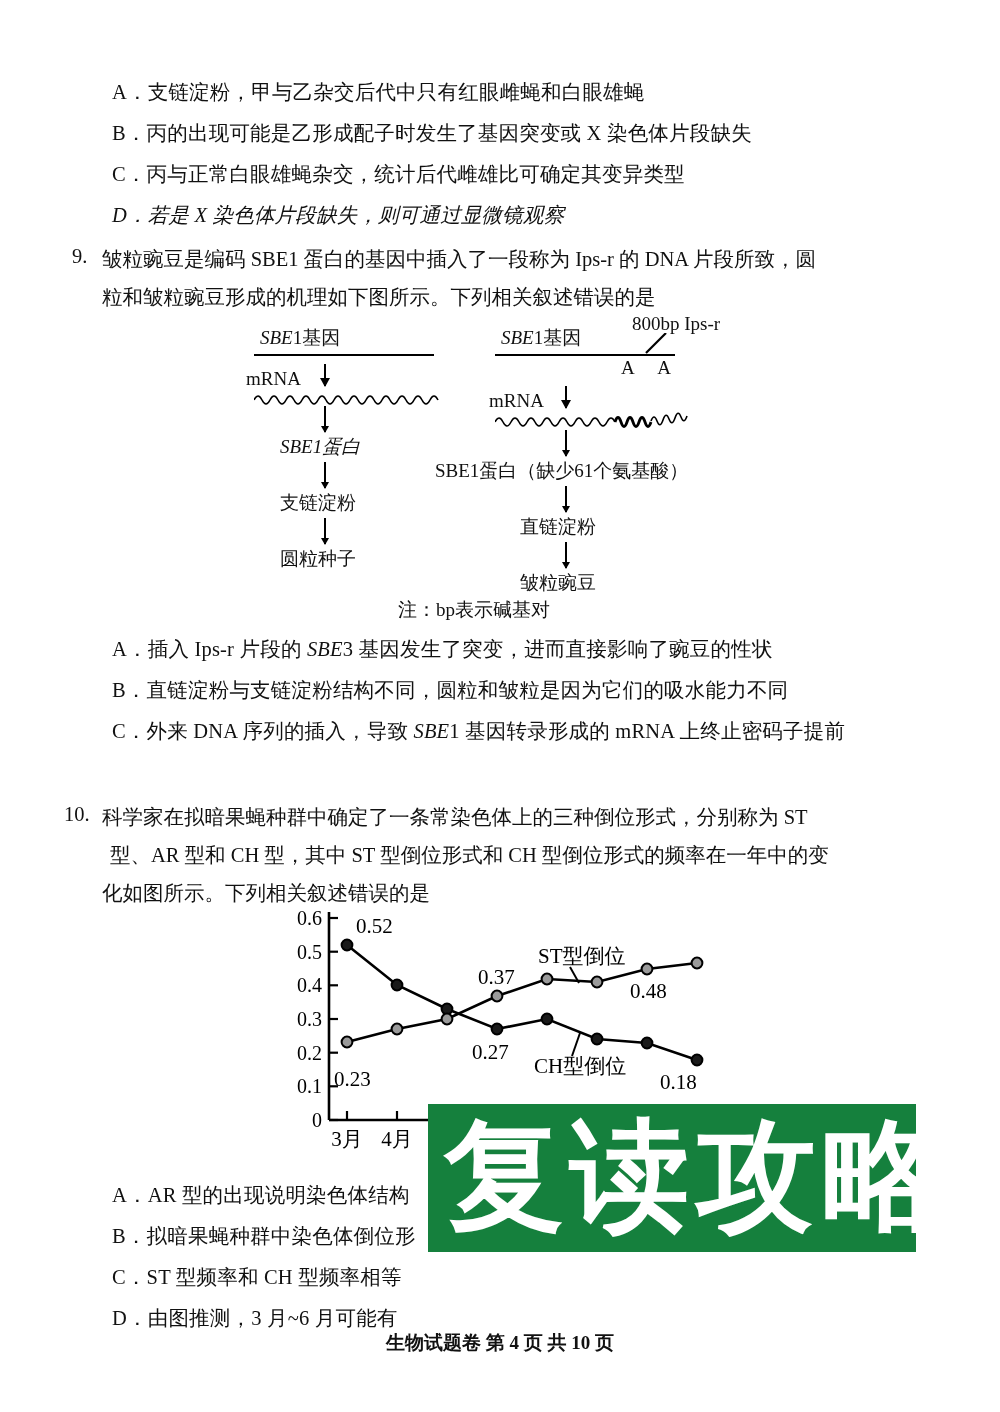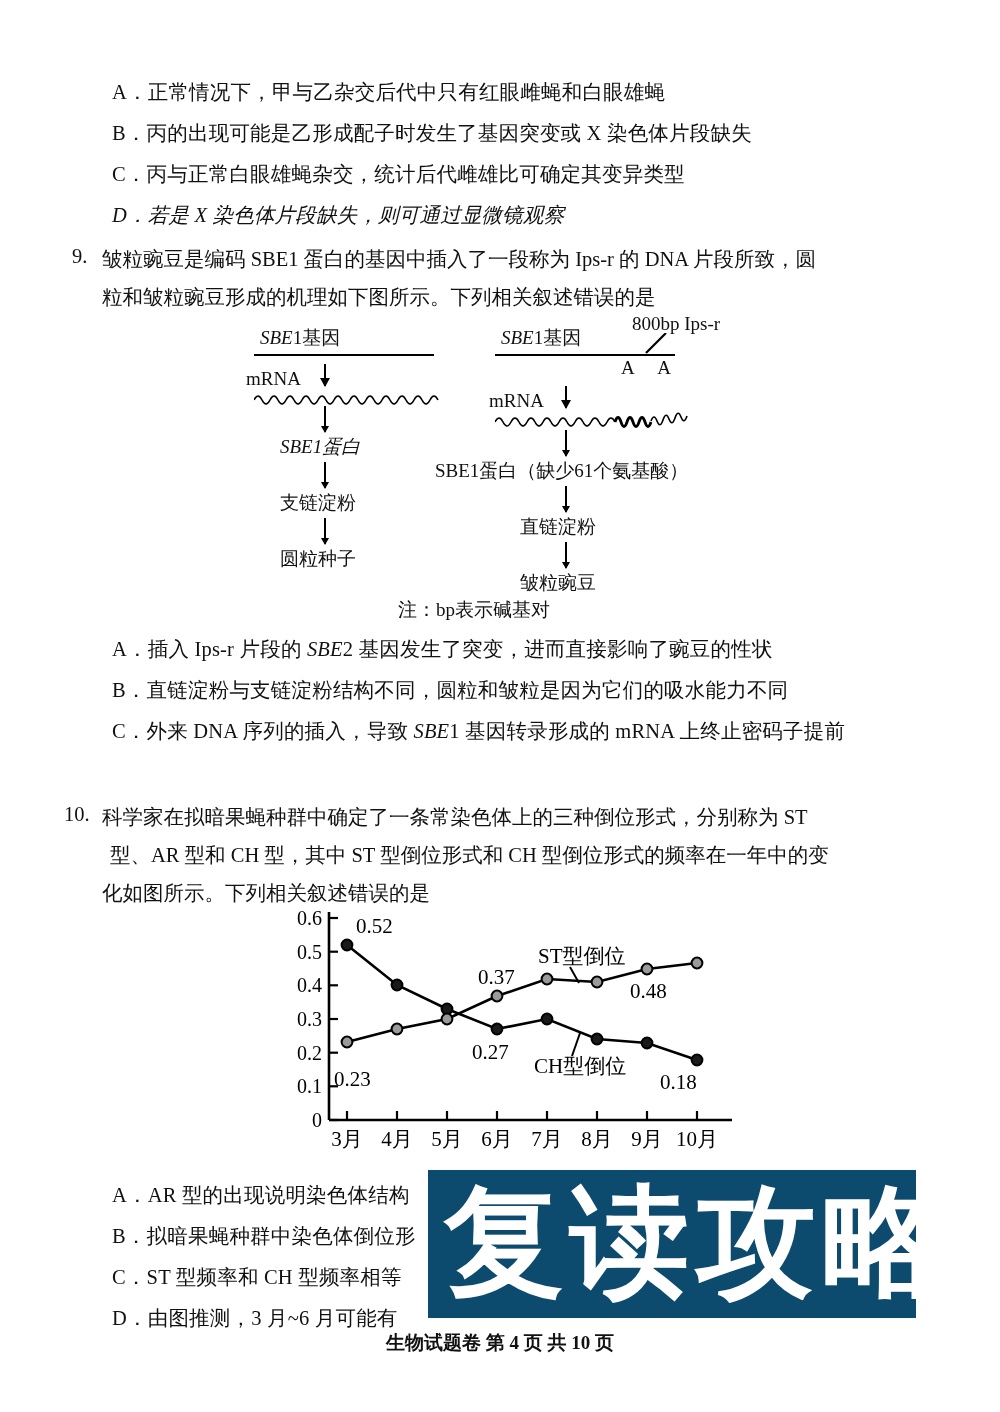--- a/index.html
+++ b/index.html
@@ -92,24 +92,24 @@
     top: 908px;
     width: 480px;
     height: 250px;
   }
   .chart-wrap svg { display: block; }
 
   
   .watermark {
     position: absolute;
     left: 428px;
-    top: 1170px;
+    top: 1104px;
     width: 488px;
     height: 148px;
-    background: #0c4a6e;
+    background: #15803d;
     overflow: hidden;
   }
   .watermark .wm-text {
     position: absolute;
     left: 16px;
     top: 50%;
     transform: translateY(-52%);
     font-family: "DejaVu Sans", sans-serif;
     font-weight: bold;
     font-size: 120px;
@@ -130,21 +130,21 @@
     font-weight: bold;
     white-space: nowrap;
   }
 </style>
 </head>
 <body>
 
 <div class="page">
 
   <div class="opt" style="left:112px; top:80px;">
-    <span class="lbl">A．</span><span>正常情况下，甲与乙杂交后代中只有红眼雌蝇和白眼雄蝇</span>
+    <span class="lbl">A．</span><span>支链淀粉，甲与乙杂交后代中只有红眼雌蝇和白眼雄蝇</span>
   </div>
   <div class="opt" style="left:112px; top:121px;">
     <span class="lbl">B．</span><span>丙的出现可能是乙形成配子时发生了基因突变或 X 染色体片段缺失</span>
   </div>
   <div class="opt" style="left:112px; top:162px;">
     <span class="lbl">C．</span><span>丙与正常白眼雄蝇杂交，统计后代雌雄比可确定其变异类型</span>
   </div>
   <div class="opt" style="left:112px; top:203px;font-style:italic;">
     <span class="lbl">D．</span><span>若是 X 染色体片段缺失，则可通过显微镜观察</span>
   </div>
@@ -193,21 +193,21 @@
     <div class="fig-label" style="left:427px; top:155px;">SBE1蛋白（缺少61个氨基酸）</div>
     <div class="v-arrow thin" style="left:557px; top:180px; height:26px;"></div>
     <div class="fig-label" style="left:512px; top:211px;">直链淀粉</div>
     <div class="v-arrow thin" style="left:557px; top:236px; height:26px;"></div>
     <div class="fig-label" style="left:512px; top:267px;">皱粒豌豆</div>
   </div>
 
   <div class="note" style="left:398px; top:597px;">注：bp表示碱基对</div>
 
   <div class="opt" style="left:112px; top:637px;">
-    <span class="lbl">A．</span><span>插入 Ips-r 片段的 </span><span class="ital">SBE</span><span>2 基因发生了突变，进而直接影响了豌豆的性状</span>
+    <span class="lbl">A．</span><span>插入 Ips-r 片段的 </span><span class="ital">SBE</span><span>3 基因发生了突变，进而直接影响了豌豆的性状</span>
   </div>
   <div class="opt" style="left:112px; top:678px;">
     <span class="lbl">B．</span><span>直链淀粉与支链淀粉结构不同，圆粒和皱粒是因为它们的吸水能力不同</span>
   </div>
   <div class="opt" style="left:112px; top:719px;">
     <span class="lbl">C．</span><span>外来 DNA 序列的插入，导致 </span><span class="ital">SBE</span><span>1 基因转录形成的 mRNA 上终止密码子提前</span>
   </div>
 
   <div class="qnum" style="left:64px; top:803px;">10.</div>
   <div class="qline" style="left:102px; top:803px;">科学家在拟暗果蝇种群中确定了一条常染色体上的三种倒位形式，分别称为 ST</div>

